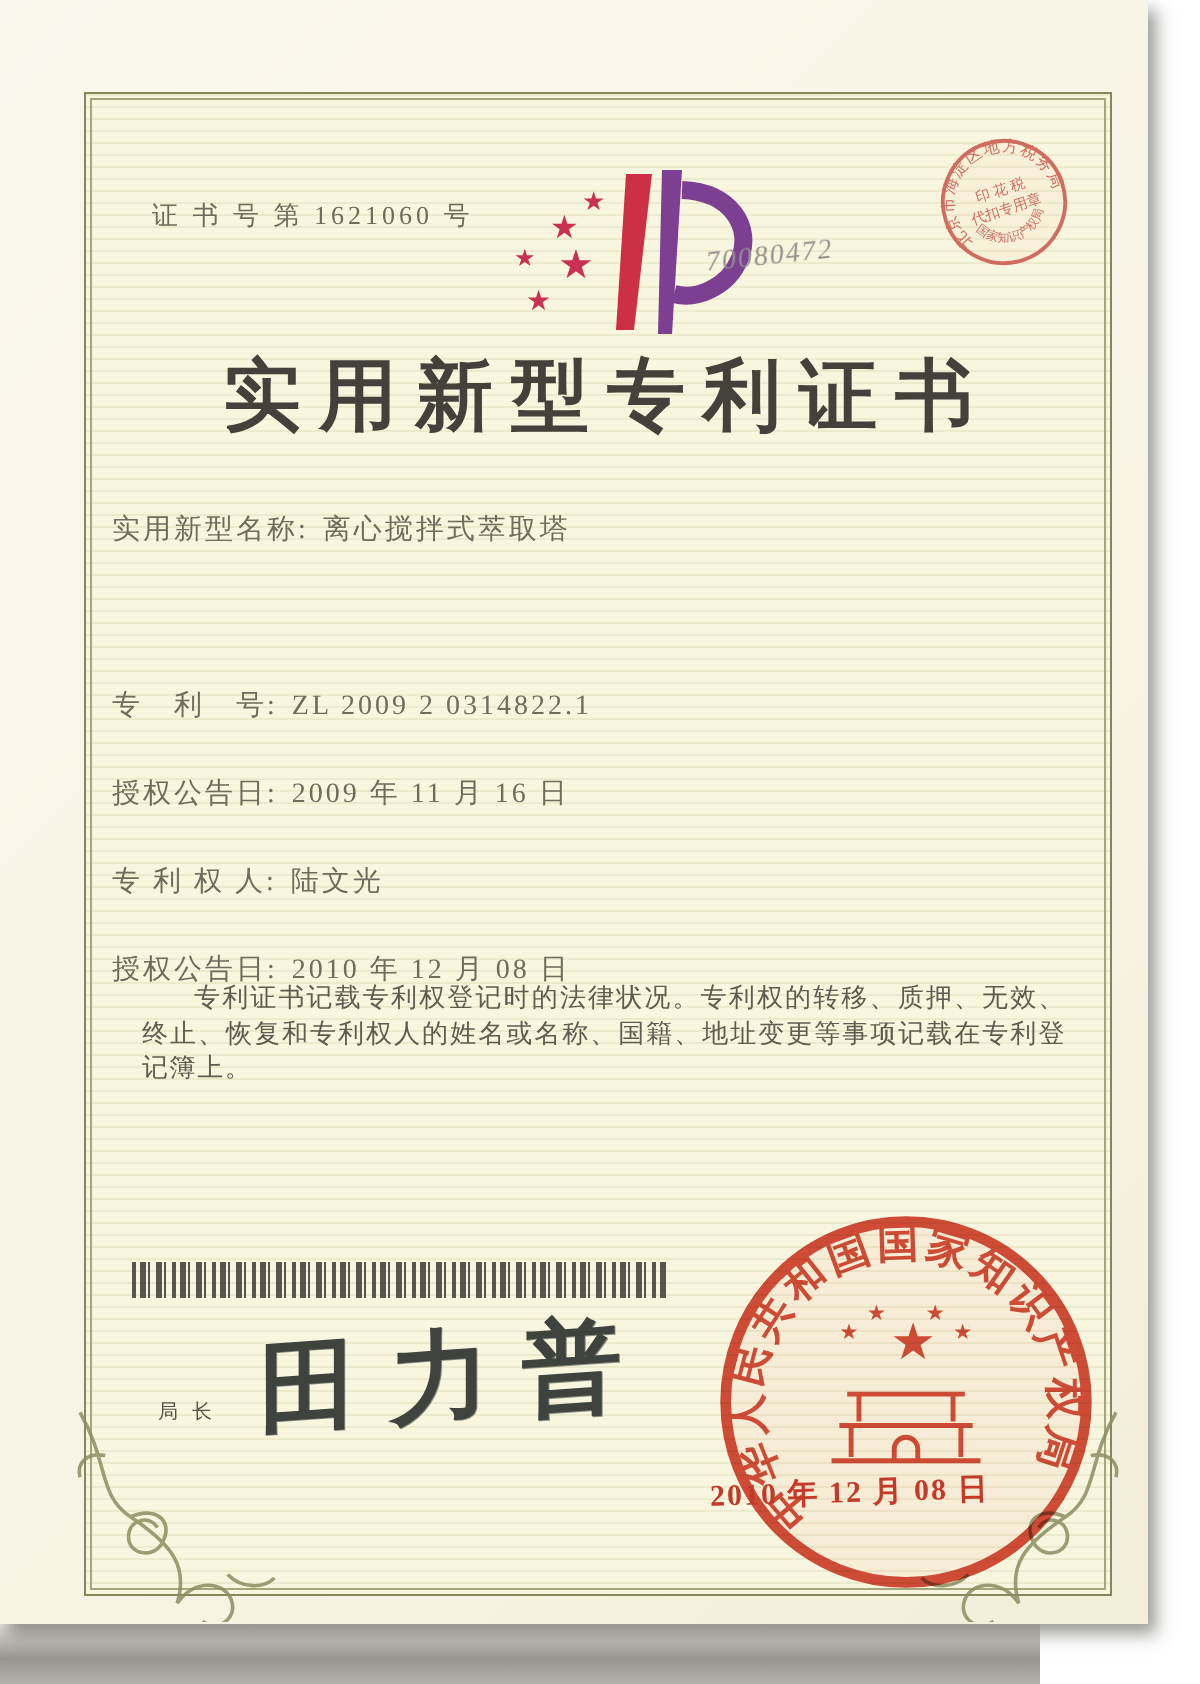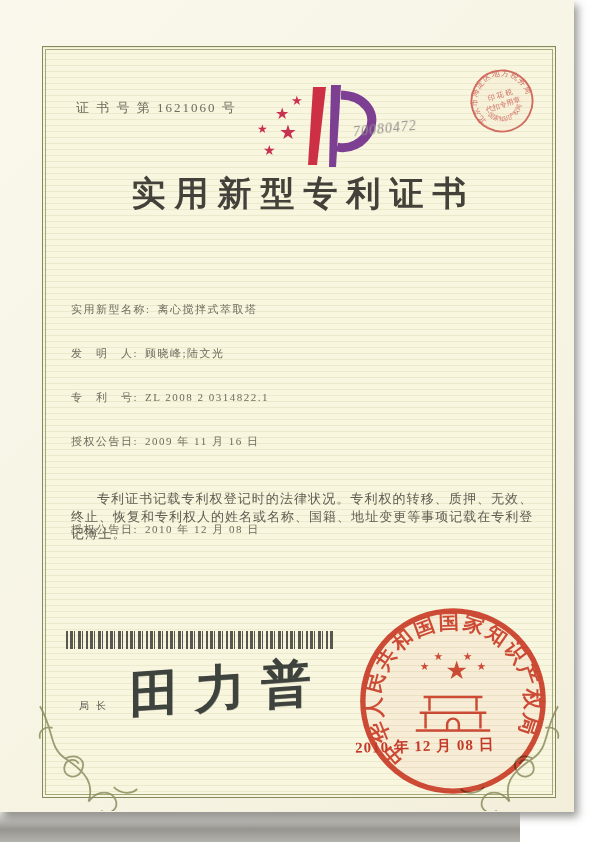--- a/index.html
+++ b/index.html
@@ -26,23 +26,23 @@
 
   .logo { position:absolute; left:196px; top:34px; width:140px; height:90px; }
 
   .handwritten-number { position:absolute; left:310px; top:74px; font-size:14px; font-style:italic;
     color:#93918e; transform:rotate(-6deg); letter-spacing:1px; filter:blur(0.2px); }
 
   .tax-stamp { position:absolute; left:417px; top:12px; width:84px; height:84px;
     transform:rotate(-18deg); opacity:0.85; }
 
   .title { position:absolute; left:0; top:124px; width:100%; text-align:center;
-    font-size:34px; letter-spacing:9px; font-weight:600; color:#43413a; text-indent:9px; }
+    font-size:39px; letter-spacing:9px; font-weight:600; color:#43413a; text-indent:9px; }
 
-  .field-row { position:absolute; left:28px; font-size:11px; color:#6f6b5d; letter-spacing:1.5px; white-space:nowrap;margin-top:46px; }
+  .field-row { position:absolute; left:13px; font-size:14px; color:#6f6b5d; letter-spacing:1.5px; white-space:nowrap; }
   .field-row .value { margin-left:7px; }
 
   .paragraphs { position:absolute; left:28px; top:443px; width:462px; }
   .paragraphs p { font-size:13px; line-height:17.5px; color:#5f5b50; text-align:justify;
     text-indent:2em; letter-spacing:0.8px; }
 
   .barcode { position:absolute; left:23px; top:584px; width:268px; height:18px; opacity:0.82;
     background:repeating-linear-gradient(90deg,
       #35342f 0 2px, transparent 2px 4px,
       #35342f 4px 7px, transparent 7px 8px,
@@ -128,28 +128,28 @@
         </text>
         <text x="55" y="50" font-size="9.5" fill="#c9554b" text-anchor="middle">印 花 税</text>
         <text x="55" y="63" font-size="9.5" fill="#c9554b" text-anchor="middle">代扣专用章</text>
       </svg>
 
       <div class="title">实用新型专利证书</div>
 
       <div class="field-row" style="top:209px">
         <span class="label">实用新型名称:</span><span class="value">离心搅拌式萃取塔</span>
       </div>
-      <div class="field-row" style="top:253px">
-        <span class="label">发　明　人:</span><span class="value">顾晓峰;陆文光</span>
-      </div>
       <div class="field-row" style="top:297px">
-        <span class="label">专　利　号:</span><span class="value">ZL 2008 2 0314822.1</span>
+        <span class="label">专　利　号:</span><span class="value">ZL 2009 2 0314822.1</span>
       </div>
       <div class="field-row" style="top:341px">
         <span class="label">授权公告日:</span><span class="value">2009 年 11 月 16 日</span>
+      </div>
+      <div class="field-row" style="top:385px">
+        <span class="label">专 利 权 人:</span><span class="value">陆文光</span>
       </div>
       <div class="field-row" style="top:429px">
         <span class="label">授权公告日:</span><span class="value">2010 年 12 月 08 日</span>
       </div>
 
       <div class="paragraphs">
         <p>专利证书记载专利权登记时的法律状况。专利权的转移、质押、无效、终止、恢复和专利权人的姓名或名称、国籍、地址变更等事项记载在专利登记簿上。</p>
       </div>
 
       <div class="barcode"></div>

